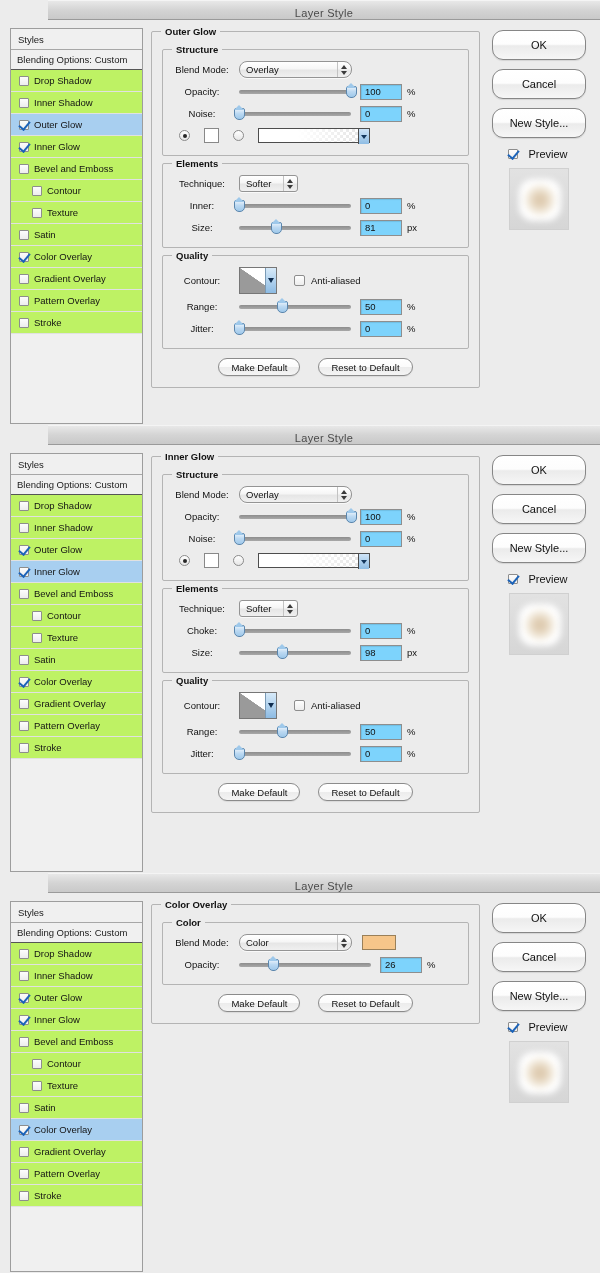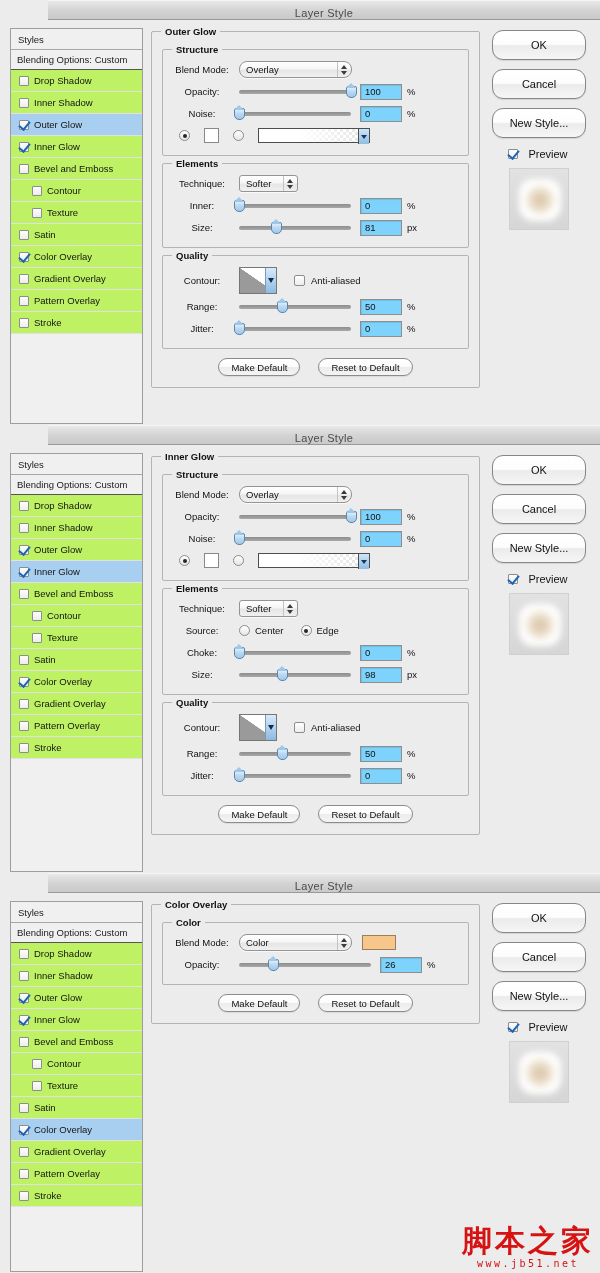--- a/index.html
+++ b/index.html
@@ -766,27 +766,20 @@
             <span class="rlabel w70">Technique:</span>
             <span class="sel w-tech">
               <span class="sel-text">Softer</span>
               <span class="stepper">
                   <span class="tri-up"></span>
                   <span class="tri-dn"></span>
                 </span>
             </span>
           </div>
 
-          <div class="row">
-            <span class="rlabel w70">Source:</span>
-            <span class="radio"></span>
-            <span class="rlabel" style="margin-left:5px">Center</span>
-            <span class="radio on" style="margin-left:17px"></span>
-            <span class="rlabel" style="margin-left:5px">Edge</span>
-          </div>
 
           <div class="row">
             <span class="rlabel w70">Choke:</span>
             <span class="slider sl-w1">
               <span class="track"></span>
               <span class="knob" style="left:0%"></span>
             </span>
             <span class="numfield">0</span>
             <span class="unit">%</span>
           </div>
@@ -965,17 +958,13 @@
       <div class="previewrow">
         <span class="cbox checked"></span>
         <span class="plabel">Preview</span>
       </div>
       <div class="thumb">
         <span class="glow"></span>
       </div>
     </div>
   </div>
 
-  <div class="watermark">
-    <div class="wm-cn" style="color: rgb(214, 18, 18);">脚本之家</div>
-    <div class="wm-url" style="color: rgb(214, 18, 18);">www.jb51.net</div>
-  </div>
 </div>
 
 </body></html>

